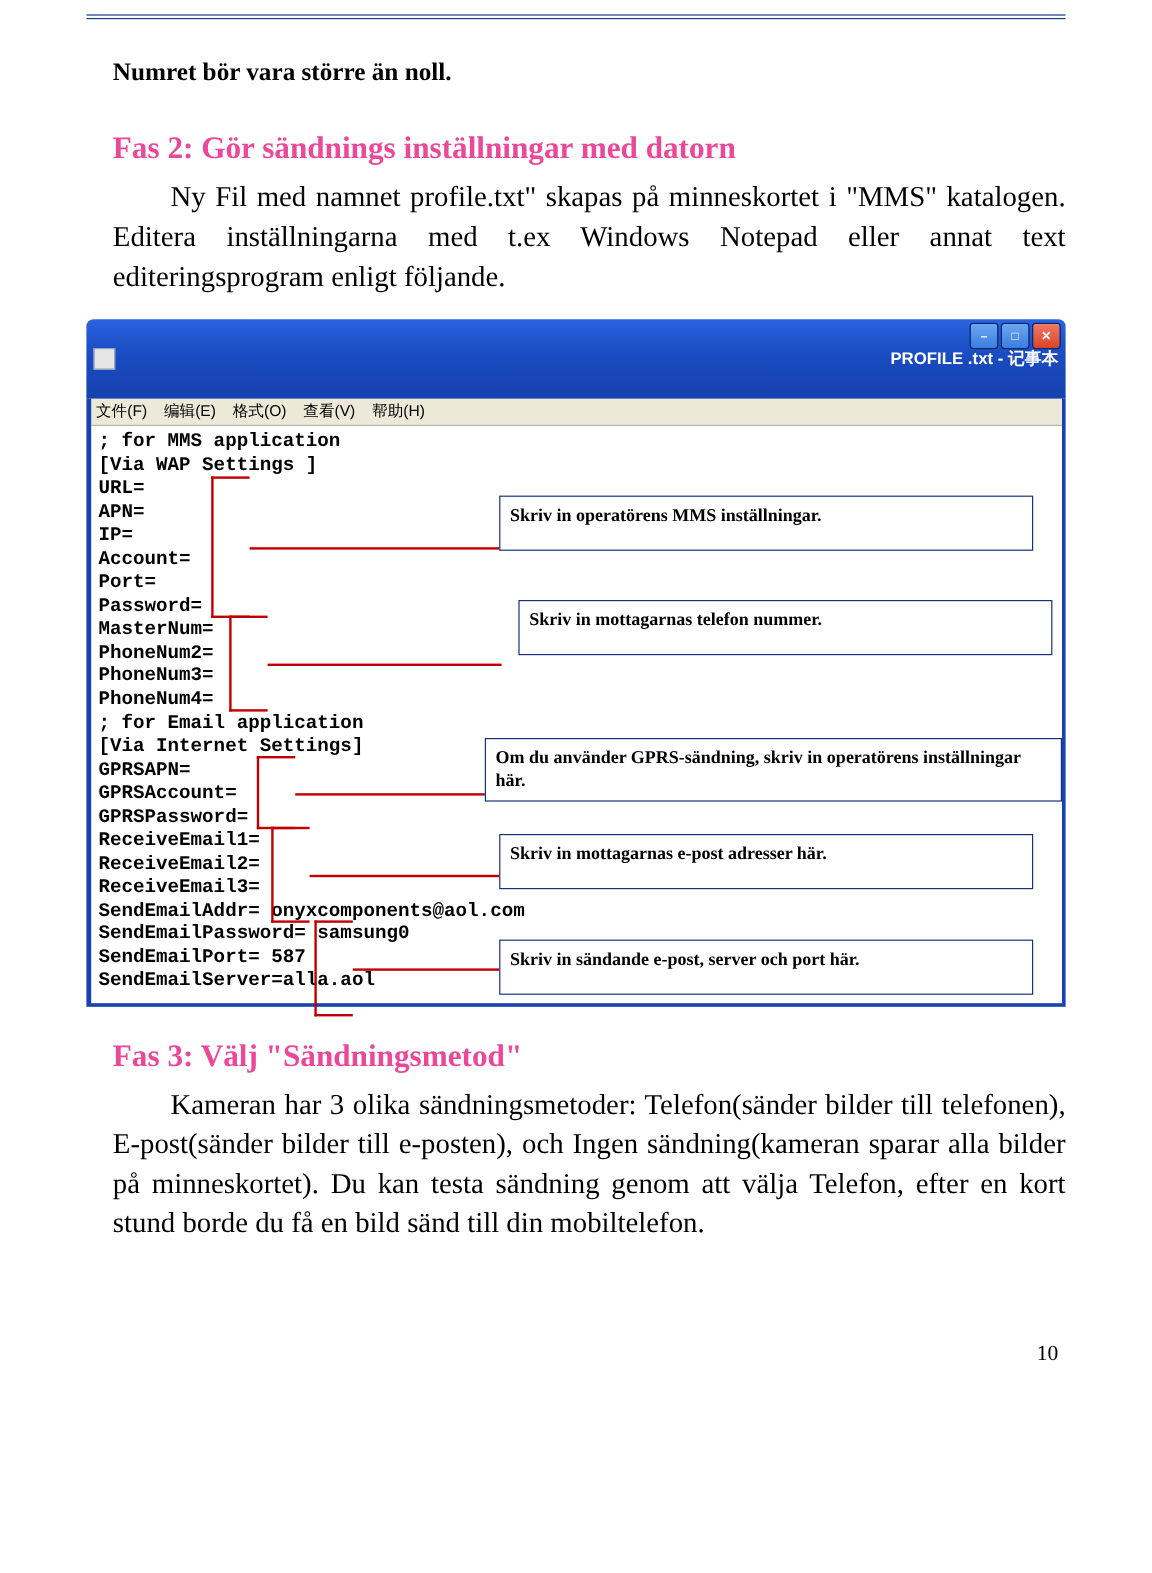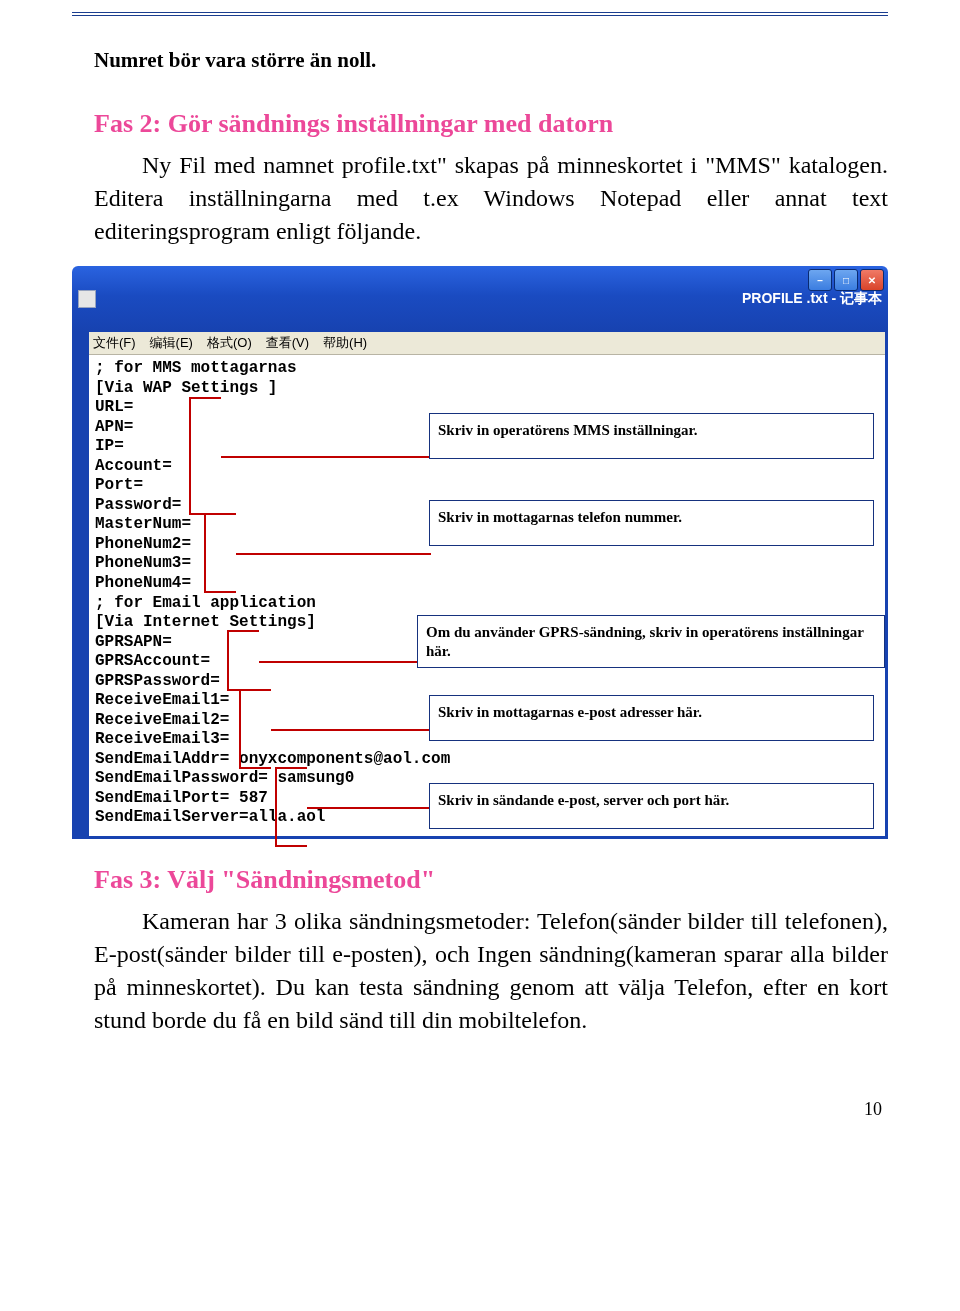--- a/index.html
+++ b/index.html
@@ -86,21 +86,21 @@
     align-items: center;
     justify-content: center;
     font-size: 10px;
     color: #fff;
   }
   .np-tbtn.close {
     background: linear-gradient(to bottom, #f07a66, #d9432a);
   }
   .np-sideframe {
     background: #1742b0;
-    padding: 0 3px 3px 17px;
+    padding: 0 3px 3px 4px;
   }
   .np-menubar {
     background: #ece9d8;
     border-bottom: 1px solid #b8b4a4;
     padding: 2px 4px;
     font-family: "SimSun", Tahoma, Arial, sans-serif;
     font-size: 13px;
     color: #000;
     display: flex;
     gap: 14px;
@@ -144,21 +144,21 @@
     font-size: 15px;
     color: #000;
     min-width: 445px;
     min-height: 46px;
     box-sizing: border-box;
   }
 
   .pagenum {
     text-align: right;
     font-size: 18px;
-    margin-top: 62px;
+    margin-top: 80px;
     padding-right: 6px;
   }
 </style>
 </head>
 <body>
 
 <div class="page">
   <div class="top-rule"></div>
 
   <div class="h1">Numret bör vara större än noll.</div>
@@ -180,21 +180,21 @@
       </div>
       <div class="np-sideframe">
         <div class="np-menubar">
           <span>文件(F)</span>
           <span>编辑(E)</span>
           <span>格式(O)</span>
           <span>查看(V)</span>
           <span>帮助(H)</span>
         </div>
         <div class="np-client">
-          <div class="line">; for MMS mottagarnas</div>
+          <div class="line">; for MMS application</div>
           <div class="line">[Via WAP Settings ]</div>
           <div class="line">URL=</div>
           <div class="line">APN=</div>
           <div class="line">IP=</div>
           <div class="line">Account=</div>
           <div class="line">Port=</div>
           <div class="line">Password=</div>
           <div class="line">MasterNum=</div>
           <div class="line">PhoneNum2=</div>
           <div class="line">PhoneNum3=</div>
@@ -222,21 +222,21 @@
             <div class="stem" style="width:172px;"></div>
           </div>
           <div class="bracket" style="left:150px; top:334px; height:76px;">
             <div class="stem" style="width:160px;"></div>
           </div>
           <div class="bracket" style="left:186px; top:412px; height:76px;">
             <div class="stem" style="width:124px;"></div>
           </div>
 
           <div class="annot-box" style="left:340px; top:58px;">Skriv in operatörens MMS inställningar.</div>
-          <div class="annot-box" style="left:340px; top:145px;">Skriv in mottagarnas telefon nummer.</div>
+          <div class="annot-box" style="left:356px; top:145px;">Skriv in mottagarnas telefon nummer.</div>
           <div class="annot-box" style="left:328px; top:260px;">Om du använder GPRS-sändning, skriv in operatörens inställningar här.</div>
           <div class="annot-box" style="left:340px; top:340px;">Skriv in mottagarnas e-post adresser här.</div>
           <div class="annot-box" style="left:340px; top:428px;">Skriv in sändande e-post, server och port här.</div>
         </div>
       </div>
     </div>
   </div>
 
   <div class="h2">Fas 3: Välj "Sändningsmetod"</div>
 

